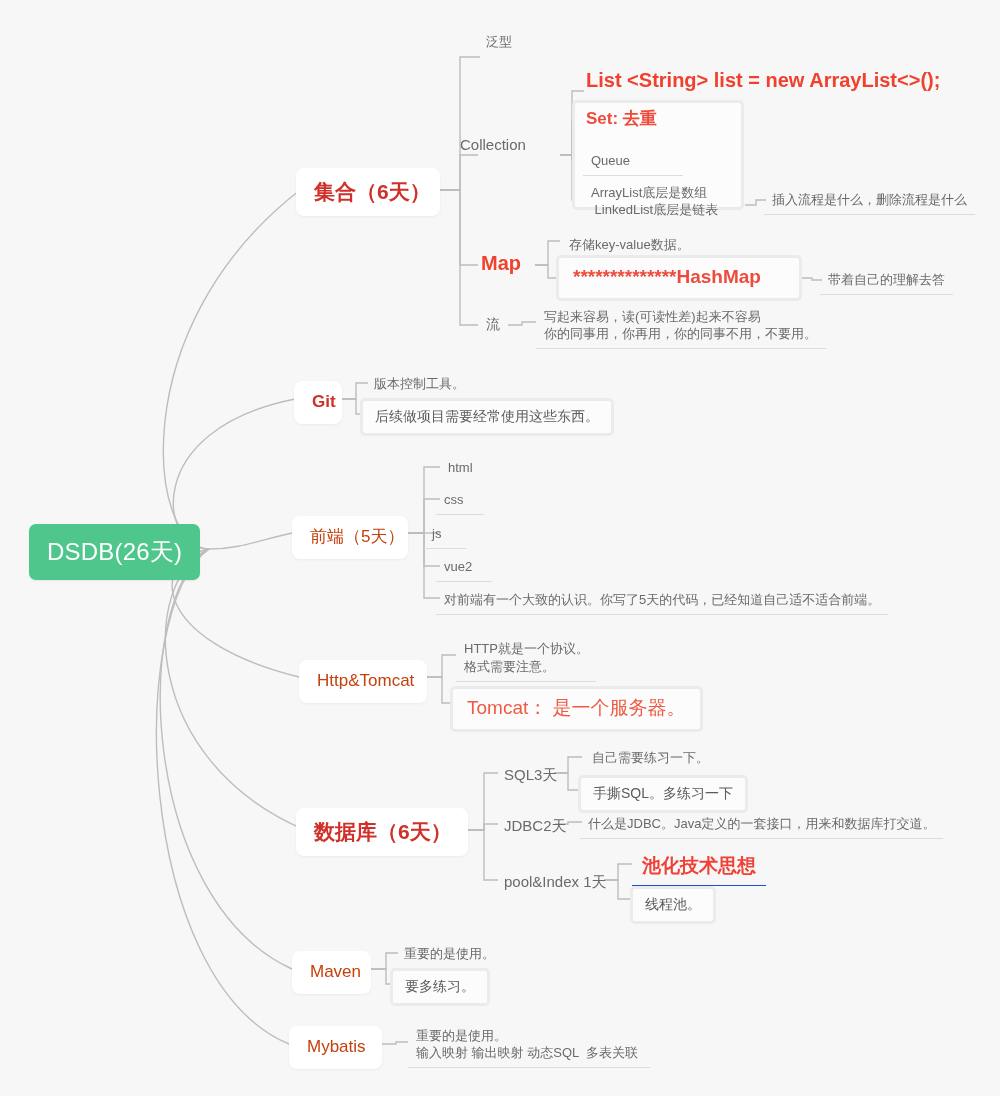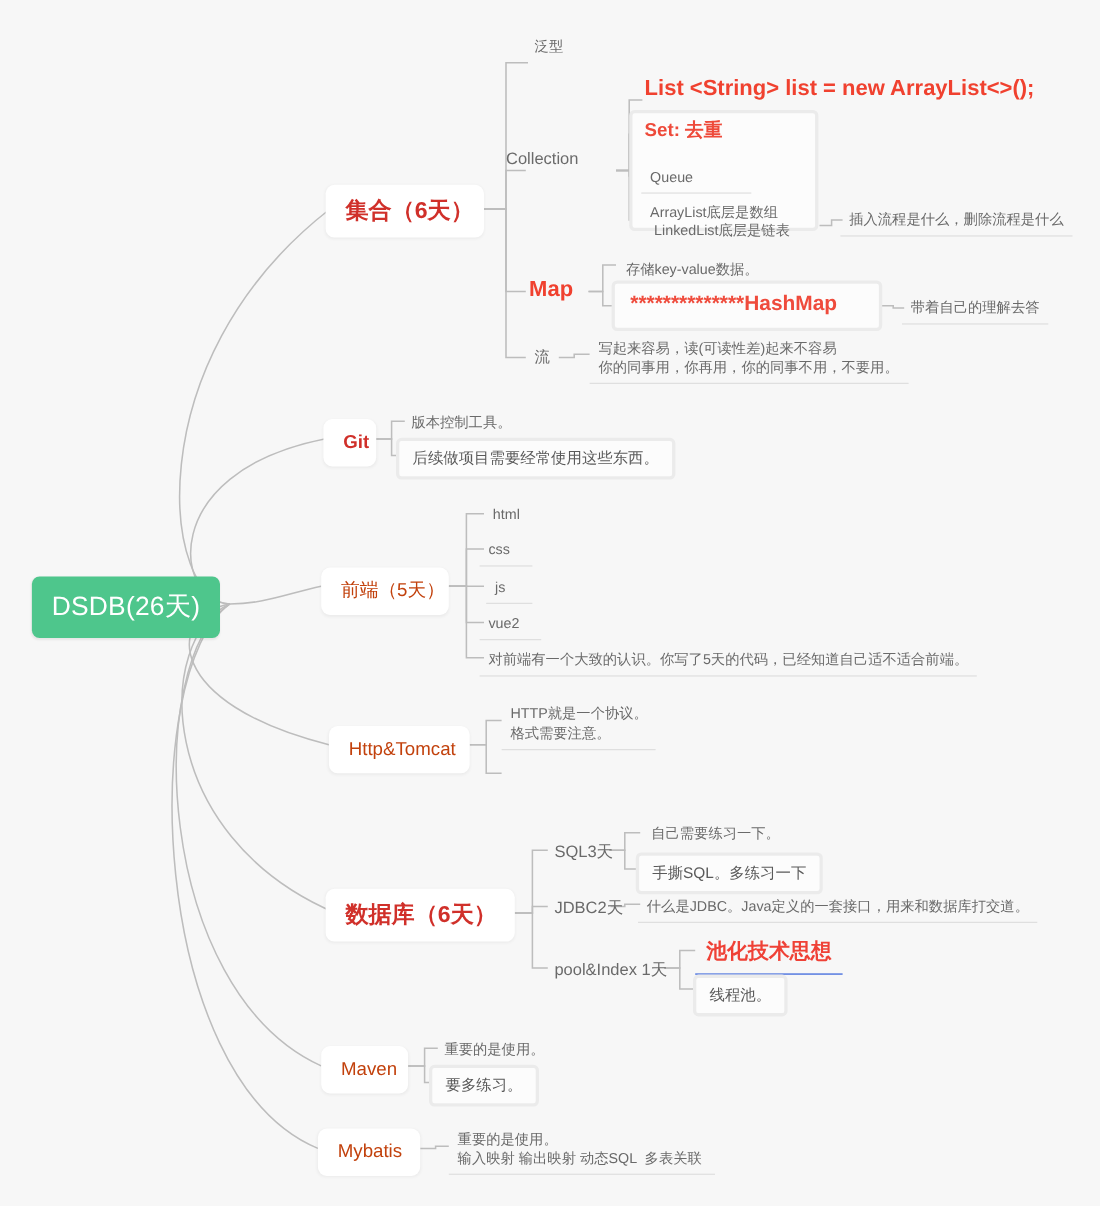--- a/index.html
+++ b/index.html
@@ -201,29 +201,30 @@
   <div class="node card red small" style="left:294px; top:381px; width:48px; text-align:center;">Git</div>
 
   <div class="node plainline nb" style="left:366px; top:372px;">版本控制工具。</div>
 
   <div class="node subcard" style="left:360px; top:398px; background:#fcfcfc; border-color:#ebebeb;">后续做项目需要经常使用这些东西。</div>
 
   <div class="node card plain" style="left:292px; top:516px; width:116px; text-align:center;">前端（5天）</div>
 
   <div class="node plainline nb" style="left:440px; top:456px;">html</div>
   <div class="node plainline" style="left:436px; top:488px; width:48px;">css</div>
-  <div class="node plainline" style="left:442px; top:522px; width:42px;">js</div>
+  <div class="node plainline" style="left:424px; top:522px; width:42px;">js</div>
   <div class="node plainline" style="left:436px; top:555px; width:56px;">vue2</div>
   <div class="node plainline" style="left:436px; top:588px;">对前端有一个大致的认识。你写了5天的代码，已经知道自己适不适合前端。</div>
 
   <div class="node card plain" style="left:299px; top:660px; width:128px; text-align:center;">Http&amp;Tomcat</div>
 
   <div class="node plainline nb" style="left:456px; top:637px;">HTTP就是一个协议。</div>
   <div class="node plainline" style="left:456px; top:655px; width:140px;">格式需要注意。</div>
 
+  <div class="node subcard" style="left:450px; top:686px; color:#ee5a42; font-size:19px; background:#fcfcfc; border-color:#ebebeb; padding:6px 14px 8px 14px;">Tomcat： 是一个服务器。</div>
 
   <div class="node card red" style="left:296px; top:808px; width:172px; text-align:center;">数据库（6天）</div>
 
   <div class="node plainline nb sz15" style="left:496px; top:762px;">SQL3天</div>
 
   <div class="node plainline nb" style="left:584px; top:746px;">自己需要练习一下。</div>
 
   <div class="node subcard" style="left:578px; top:775px; background:#fcfcfc; border-color:#ebebeb;">手撕SQL。多练习一下</div>
 
   <div class="node plainline nb sz15" style="left:496px; top:813px;">JDBC2天</div>

